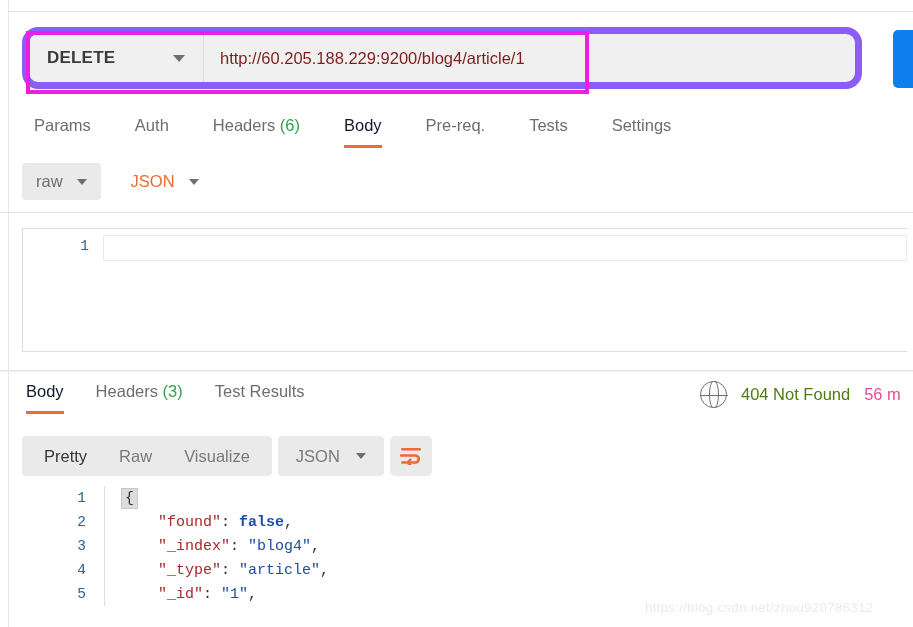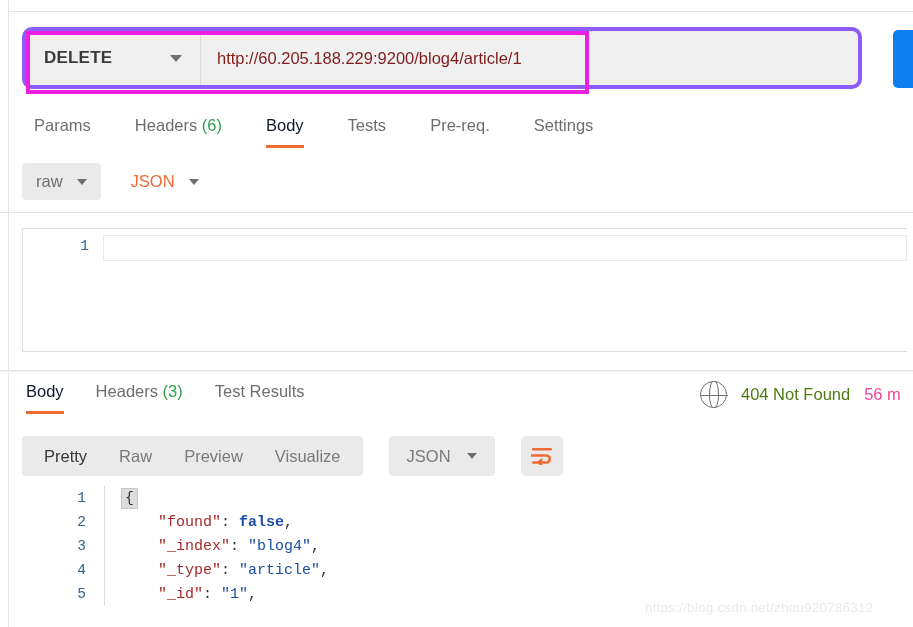--- a/index.html
+++ b/index.html
@@ -32,22 +32,22 @@
   .sep-1 { top: 212px; }
   .sep-2 { top: 370px; }
   .sep-2b { top: 371px; background:#f1f1f1; }
 
   
   .urlbar {
     position: absolute; left: 22px; top: 27px;
     width: 840px; height: 62px;
     display: flex; align-items: stretch;
     background: #f0f0f0;
-    border: 4px solid #8b5cf6;
-    border-radius: 10px;
+    border: 7px solid #8b5cf6;
+    border-radius: 16px;
     box-sizing: border-box;
   }
   .method-select {
     width: 175px;
     display: flex; align-items: center; justify-content: space-between;
     padding: 0 18px 0 18px;
     border-right: 1px solid #dddddd;
     box-sizing: border-box;
     cursor: pointer;
   }
@@ -182,21 +182,21 @@
   .globe::after {
     content: ""; position: absolute; left: -1.8px; right: -1.8px; top: 50%;
     height: 0; border-top: 1.8px solid #6f6f6f;
   }
   .status-text { font-size: 16.5px; color: #4d7c0f; }
   .status-time { font-size: 16.5px; color: #ec4899; }
 
   
   .res-toolbar {
     position: absolute; left: 22px; top: 436px;
-    display: flex; align-items: center; gap: 26px;
+    display: flex; align-items: center; gap: 6px;
   }
   .seg {
     background: #eaeaea; border-radius: 4px;
     display: flex; align-items: center;
     padding: 0 6px; height: 40px;
   }
   .seg .segitem {
     padding: 0 16px; font-size: 16.5px; color: #7a7a7a;
     line-height: 40px; cursor: pointer;
   }
@@ -267,31 +267,34 @@
 
   <div class="annot-box"></div>
 
   <div class="send-btn"></div>
 
   <div class="req-tabs">
     <div class="tab">
       <span>Params</span>
     </div>
     <div class="tab">
+      <span>Auth</span>
+    </div>
+    <div class="tab">
       <span>Headers</span>
       <span class="cnt">(6)</span>
     </div>
     <div class="tab active">
       <span>Body</span>
     </div>
     <div class="tab">
+      <span>Pre-req.</span>
+    </div>
+    <div class="tab">
       <span>Tests</span>
-    </div>
-    <div class="tab">
-      <span>Pre-req.</span>
     </div>
     <div class="tab">
       <span>Settings</span>
     </div>
   </div>
 
   <div class="bodytype-row">
     <div class="pill">
       <span class="ptext">raw</span>
       <span class="caret sm"></span>
@@ -329,21 +332,20 @@
   <div class="status-area">
     <span class="globe"></span>
     <span class="status-text">404 Not Found</span>
     <span class="status-time">56 m</span>
   </div>
 
   <div class="res-toolbar">
     <div class="seg">
       <span class="segitem active">Pretty</span>
       <span class="segitem">Raw</span>
-      <span class="segitem">Preview</span>
       <span class="segitem">Visualize</span>
     </div>
     <div class="seg-json">
       <span class="ptext">JSON</span>
       <span class="caret sm"></span>
     </div>
     <div class="wrap-btn">
       <svg width="22" height="18" viewBox="0 0 22 18">
         <rect x="1" y="1" width="20" height="2.6" rx="1.3" fill="#f06a35"></rect>
         <path d="M1 8.5 H16 a3.6 3.6 0 0 1 0 7 H8.5" stroke="#f06a35" stroke-width="2.6" fill="none" stroke-linecap="round"></path>

